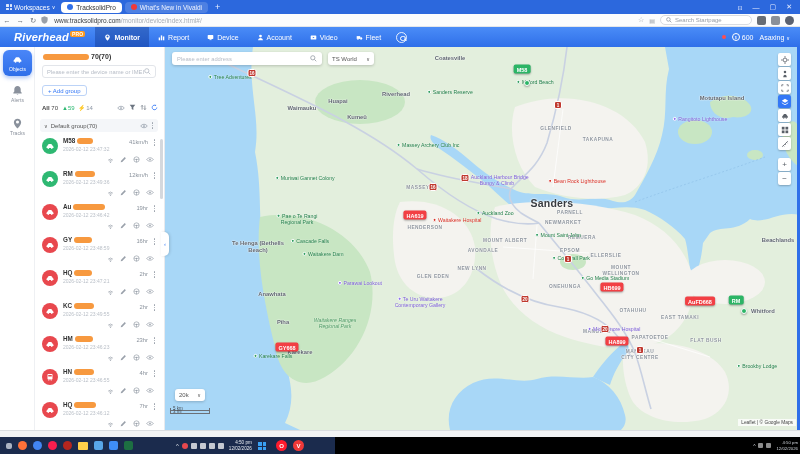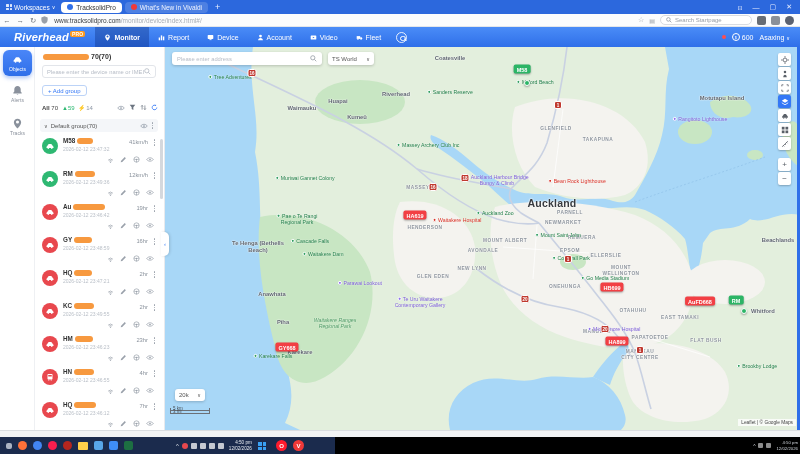--- a/index.html
+++ b/index.html
@@ -664,21 +664,21 @@
         <path d="M312,222 C340,244 368,256 394,260 C418,264 436,272 448,284 C456,293 462,300 466,310"></path>
       </g>
       <g stroke="#ffffff" stroke-width="0.8" fill="none" opacity="0.9">
         <path d="M372,178 L368,232"></path>
         <path d="M338,200 L424,206"></path>
         <path d="M398,62 L388,140"></path>
         <path d="M480,290 L545,310"></path>
       </g>
     </svg>
     <div id="maplabels">
-        <div class="lb city" style="left: 387px; top: 156px;"><span>Auckland</span></div>
+        <div class="lb city" style="left: 387px; top: 156px;"><span>Sanders</span></div>
         <div class="lb sub" style="left: 391px; top: 82px;"><span>GLENFIELD</span></div>
         <div class="lb sub" style="left: 433px; top: 93px;"><span>TAKAPUNA</span></div>
         <div class="lb sub" style="left: 253px; top: 141px;"><span>MASSEY</span></div>
         <div class="lb sub" style="left: 260px; top: 181px;"><span>HENDERSON</span></div>
         <div class="lb sub" style="left: 340px; top: 194px;"><span>MOUNT ALBERT</span></div>
         <div class="lb sub" style="left: 318px; top: 204px;"><span>AVONDALE</span></div>
         <div class="lb sub" style="left: 307px; top: 222px;"><span>NEW LYNN</span></div>
         <div class="lb sub" style="left: 268px; top: 230px;"><span>GLEN EDEN</span></div>
         <div class="lb sub" style="left: 405px; top: 166px;"><span>PARNELL</span></div>
         <div class="lb sub" style="left: 398px; top: 176px;"><span>NEWMARKET</span></div>

